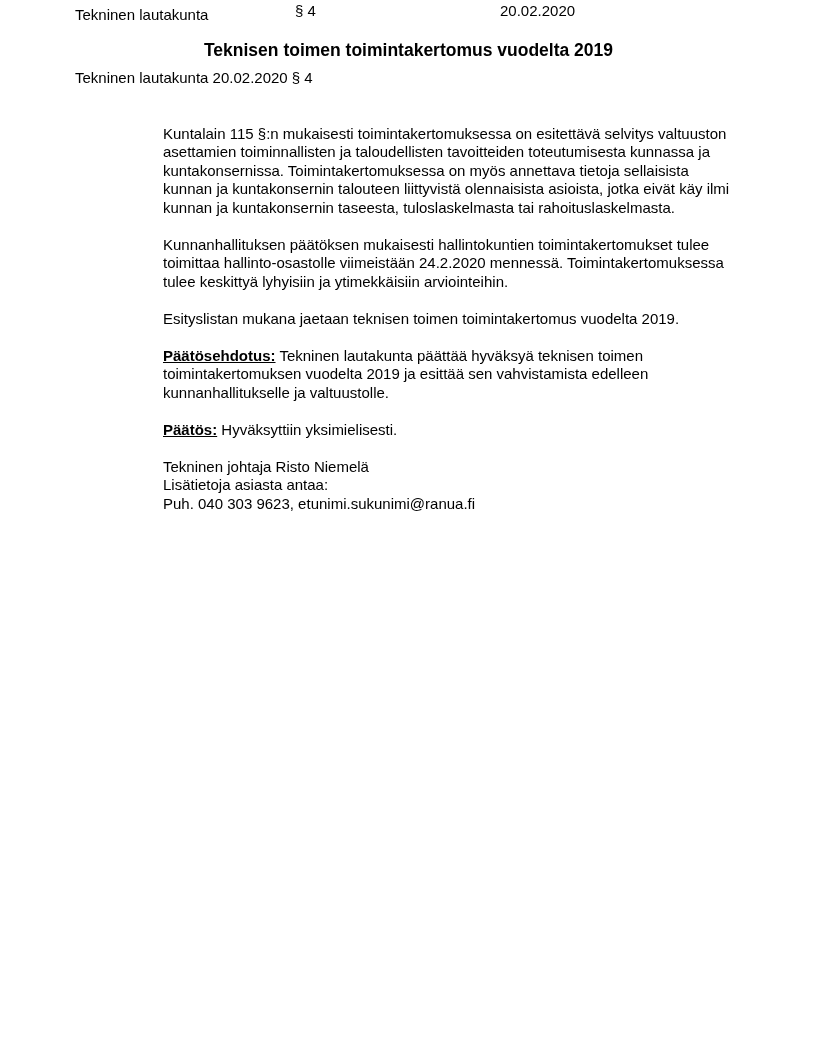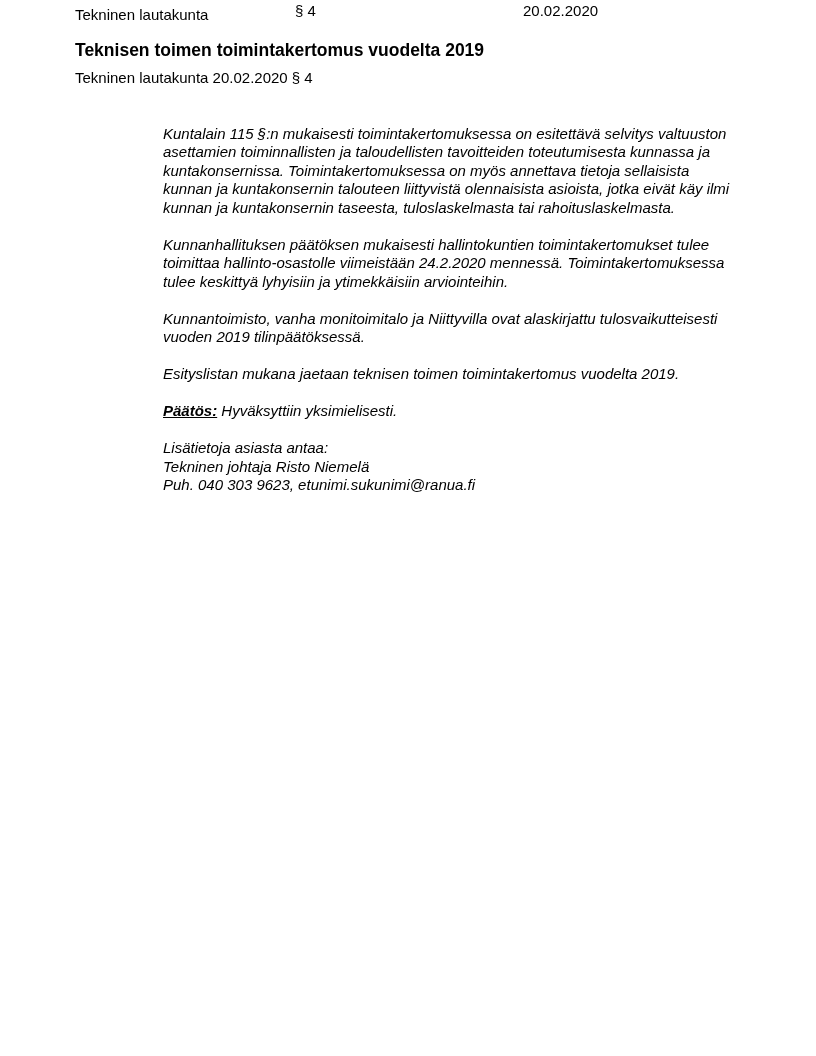--- a/index.html
+++ b/index.html
@@ -19,37 +19,37 @@
     font-size: 15px;
     line-height: 18.5px;
     overflow: hidden;
   }
   .doc-header {
     position: relative;
     height: 19px;
   }
   .hdr-committee { position: absolute; left: 0; top: 4px; white-space: nowrap; }
   .hdr-section   { position: absolute; left: 220px; top: 0; white-space: nowrap; }
-  .hdr-date      { position: absolute; left: 448px; top: 0; white-space: nowrap; }
+  .hdr-date      { position: absolute; left: 425px; top: 0; white-space: nowrap; }
   .doc-title {
     margin: 19px 0 0 0;
     font-size: 17.5px;
     font-weight: bold;
     line-height: 21px;
+    text-align: center;
   }
   .case-number {
     margin-top: 21px;
   }
   .subheading {
     margin-top: 8px;
   }
   .body-block {
     margin: 37px 0 17px 88px;
     width: 579px;
-    font-style: italic;
   }
   .body-block p {
     margin: 0 0 18.5px 0;
   }
   .label {
     font-weight: bold;
     text-decoration: underline;
   }
   .contact-line {
     display: block;
@@ -67,26 +67,26 @@
   </div>
 
   <h1 class="doc-title">Teknisen toimen toimintakertomus vuodelta 2019</h1>
 
 
   <div class="subheading">Tekninen lautakunta 20.02.2020 § 4</div>
 
   <div class="body-block">
     <p>Kuntalain 115 §:n mukaisesti toimintakertomuksessa on esitettävä selvitys valtuuston asettamien toiminnallisten ja taloudellisten tavoitteiden toteutumisesta kunnassa ja kuntakonsernissa. Toimintakertomuksessa on myös annettava tietoja sellaisista kunnan ja kuntakonsernin talouteen liittyvistä olennaisista asioista, jotka eivät käy ilmi kunnan ja kuntakonsernin taseesta, tuloslaskelmasta tai rahoituslaskelmasta.</p>
     <p>Kunnanhallituksen päätöksen mukaisesti hallintokuntien toimintakertomukset tulee toimittaa hallinto-osastolle viimeistään 24.2.2020 mennessä. Toimintakertomuksessa tulee keskittyä lyhyisiin ja ytimekkäisiin arviointeihin.</p>
-    <p>Kunnantoimisto, vanha monitoimitalo ja Niittyvilla ovat alaskirjattu tulosvaikutteisesti vuoden 2019 tilinpäätöksessä.</p>
     <p>Esityslistan mukana jaetaan teknisen toimen toimintakertomus vuodelta 2019.</p>
 
+    <p><span class="label">Päätösehdotus:</span> <span>Tekninen lautakunta päättää hyväksyä teknisen toimen toimintakertomuksen vuodelta 2019 ja esittää sen vahvistamista edelleen kunnanhallitukselle ja valtuustolle.</span></p>
 
     <p><span class="label">Päätös:</span> <span>Hyväksyttiin yksimielisesti.</span></p>
 
     <p class="contact">
+      <span class="contact-line">Tekninen johtaja Risto Niemelä</span>
       <span class="contact-line">Lisätietoja asiasta antaa:</span>
-      <span class="contact-line">Tekninen johtaja Risto Niemelä</span>
       <span class="contact-line">Puh. 040 303 9623, etunimi.sukunimi@ranua.fi</span>
     </p>
   </div>
 
 </div>
 
 </body></html>

